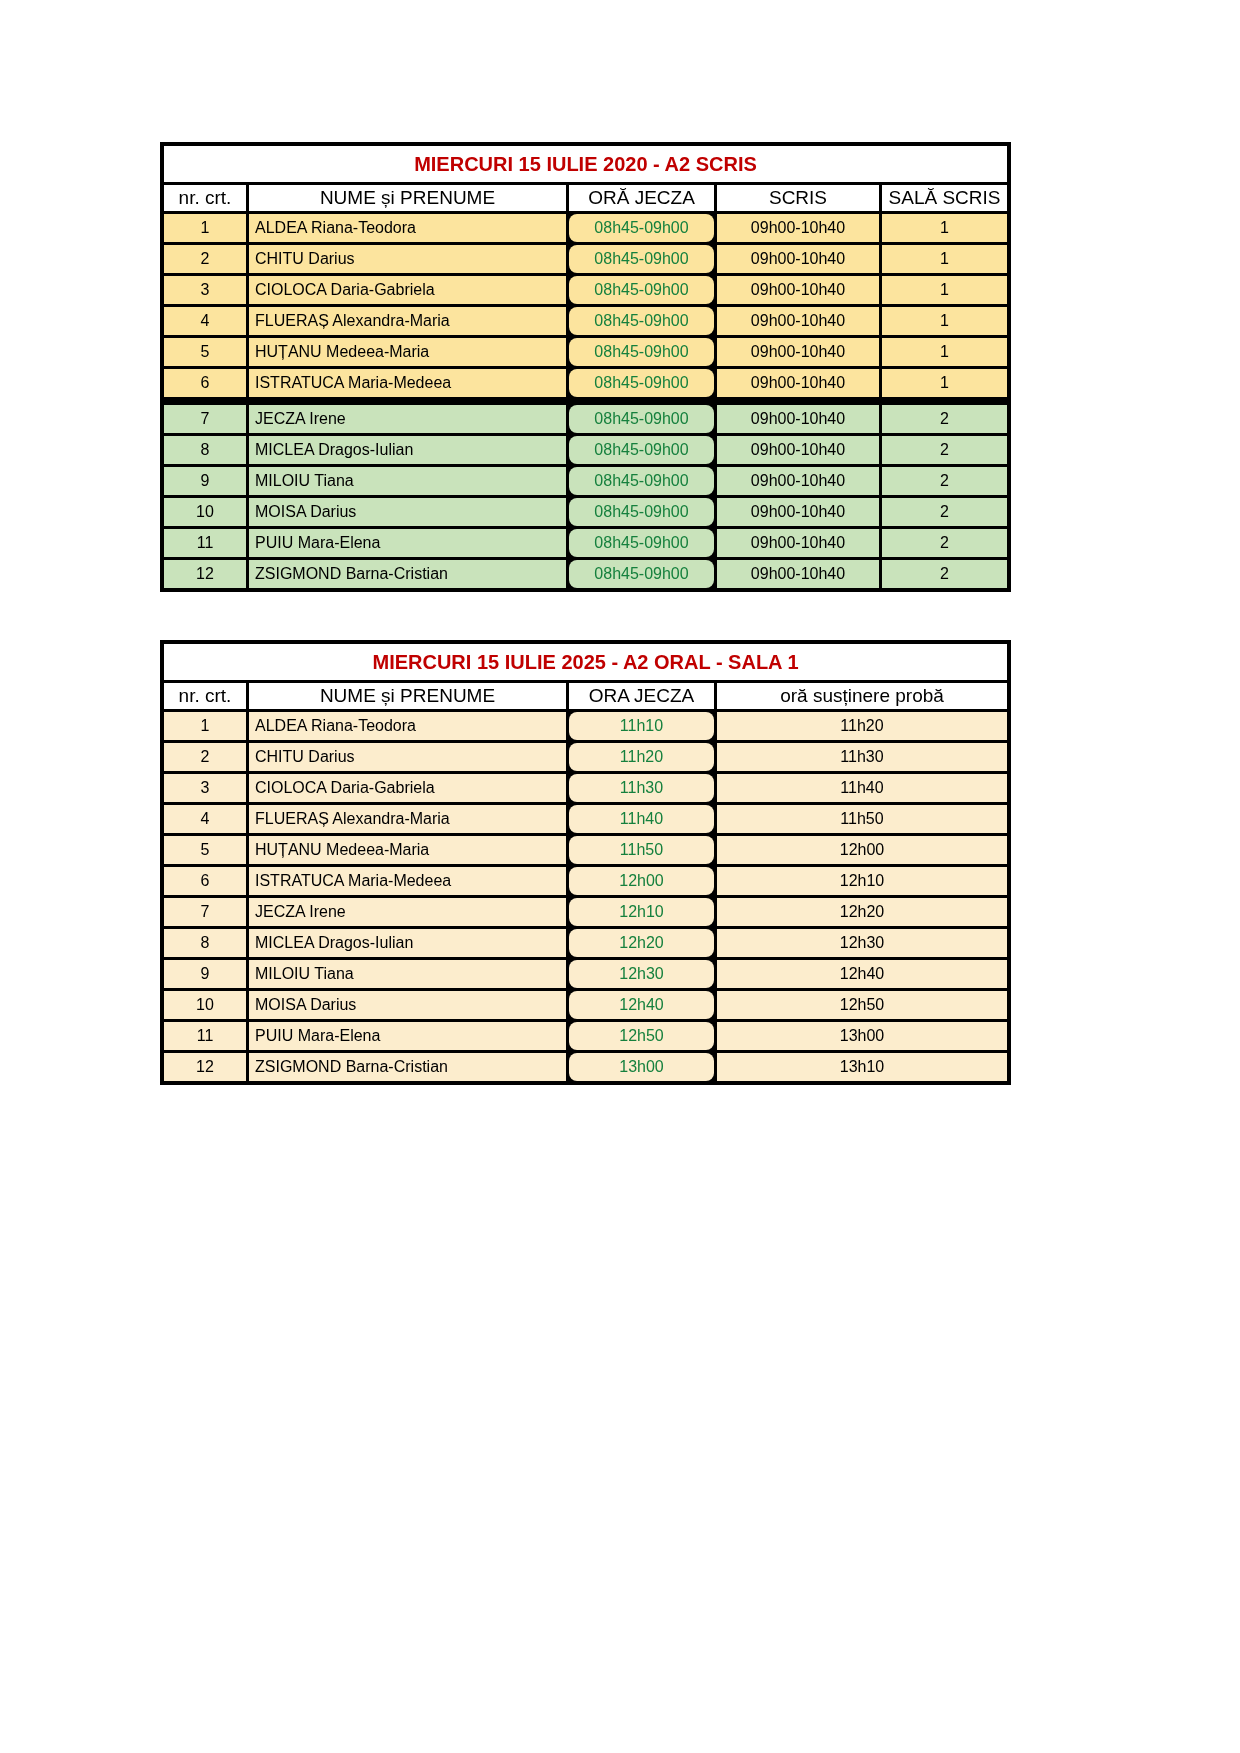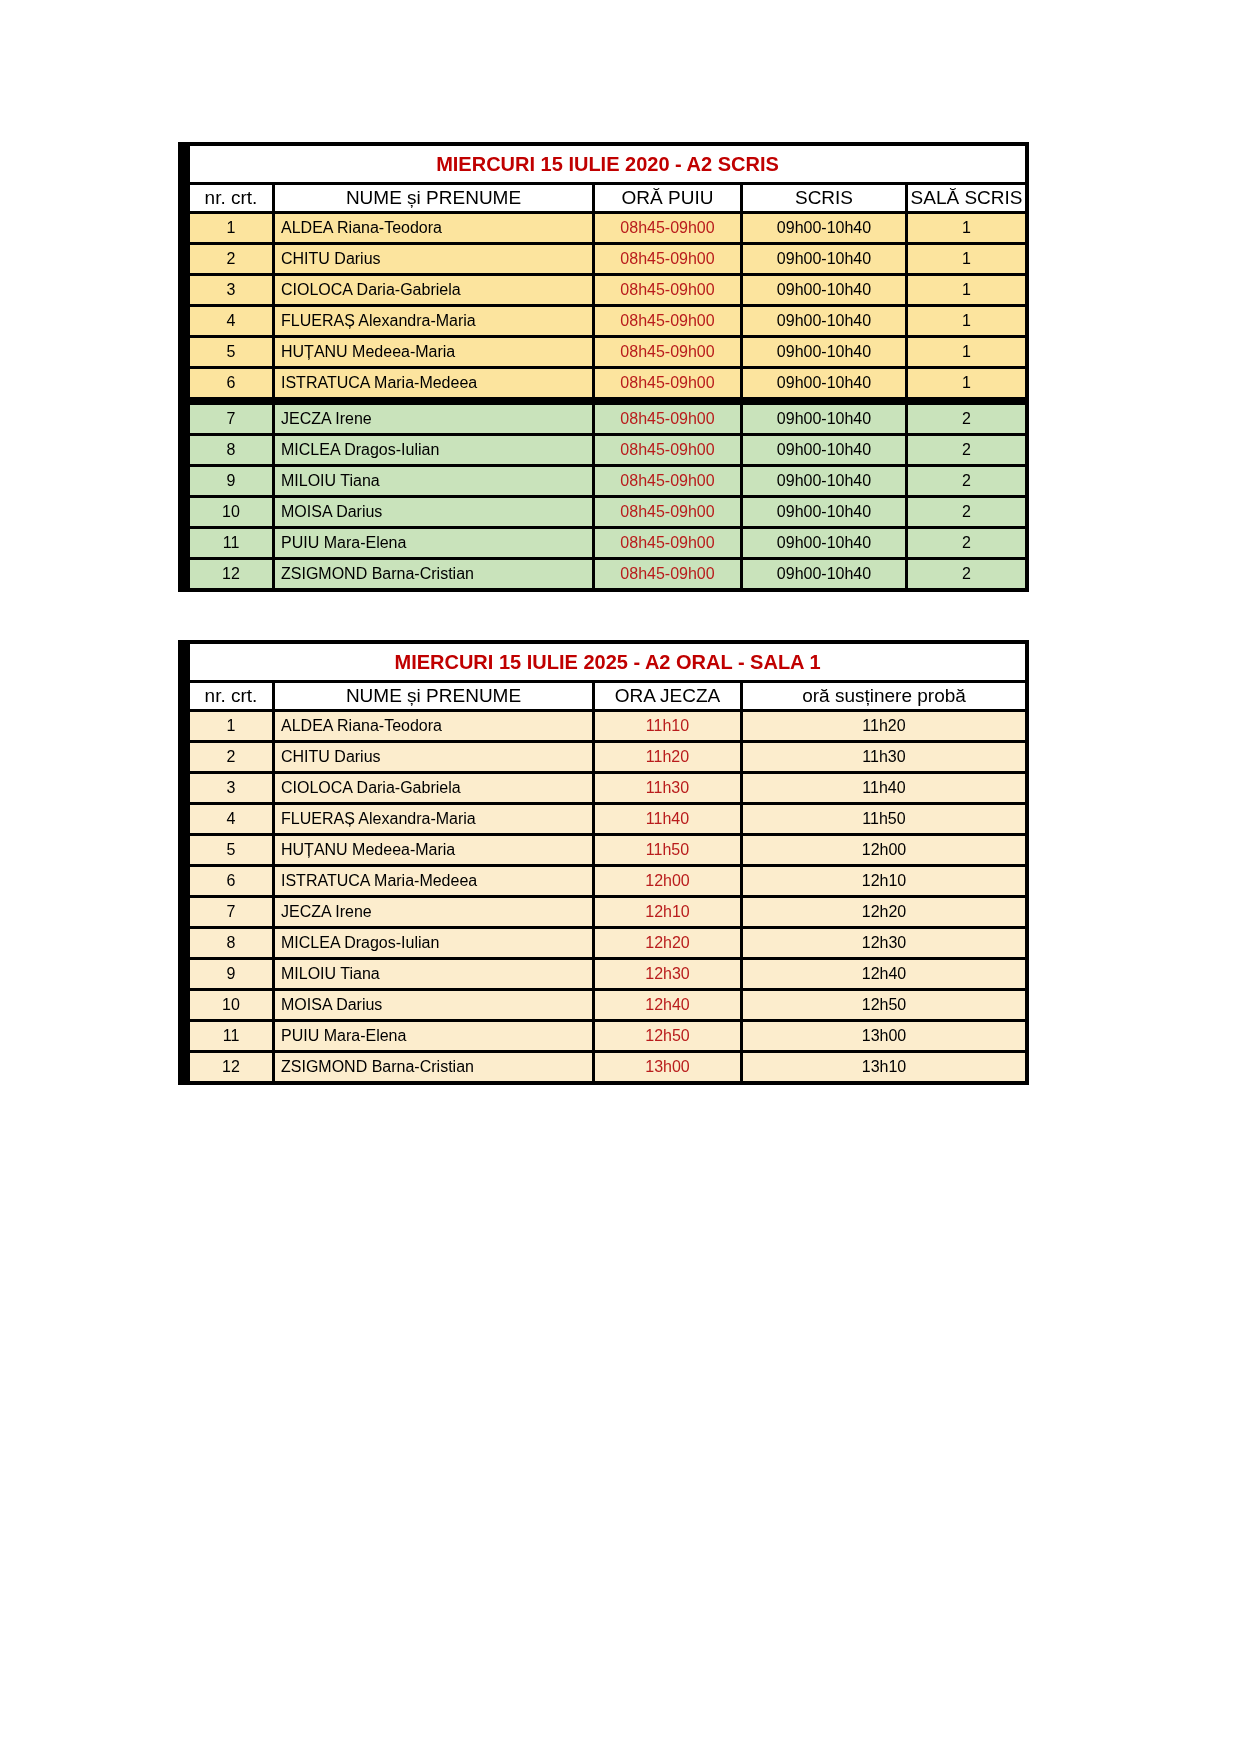--- a/index.html
+++ b/index.html
@@ -2,54 +2,54 @@
 <html><head>
 <meta charset="utf-8">
 <style>
   html,body{margin:0;padding:0;}
   body{
     width:1240px;height:1753px;background:#ffffff;position:relative;
     font-family:"Liberation Sans", sans-serif;color:#000;
     -webkit-font-smoothing:antialiased;
   }
   .xtable{
-    position:absolute;left:178px;width:851px;
+    position:absolute;left:160px;width:851px;
     background:#000;border:4px solid #000;
-    display:grid;gap:3px;box-sizing:border-box;padding-left:8px;
+    display:grid;gap:3px;box-sizing:border-box;
   }
   #table-scris{top:142px;grid-template-columns:82px 317px 145px 162px 1fr;}
   #table-oral{top:640px;grid-template-columns:82px 317px 145px 1fr;}
   .row{display:contents;}
   .cell{
     background:#fff;display:flex;align-items:center;justify-content:center;
     font-size:16px;height:28px;box-sizing:border-box;overflow:hidden;white-space:nowrap;
   }
   .title-cell{
     grid-column:1 / -1;height:36px;background:#fff;
     display:flex;align-items:center;justify-content:center;
     font-size:20px;font-weight:700;color:#C00000;
   }
   .head{height:26px;font-size:19px;background:#fff;}
   .c-name{justify-content:flex-start;padding-left:6px;}
   .yellow .cell{background:#FCE49E;}
   .green .cell{background:#C9E3BB;}
   .cream .cell{background:#FCEDCD;}
-  .purple{color:#b91c1c;}
+  .purple{color:#15803d;border-radius:8px;}
   .divider{grid-column:1 / -1;height:2px;background:#000;}
 </style>
 </head>
 <body>
 
 <div class="xtable" id="table-scris">
   <div class="title-cell">MIERCURI 15 IULIE 2020 - A2 SCRIS</div>
 
   <div class="row">
     <div class="cell head">nr. crt.</div>
     <div class="cell head">NUME și PRENUME</div>
-    <div class="cell head">ORĂ PUIU</div>
+    <div class="cell head">ORĂ JECZA</div>
     <div class="cell head">SCRIS</div>
     <div class="cell head">SALĂ SCRIS</div>
   </div>
 
   <div class="row yellow">
     <div class="cell">1</div>
     <div class="cell c-name">ALDEA Riana-Teodora</div>
     <div class="cell purple">08h45-09h00</div>
     <div class="cell">09h00-10h40</div>
     <div class="cell">1</div>

